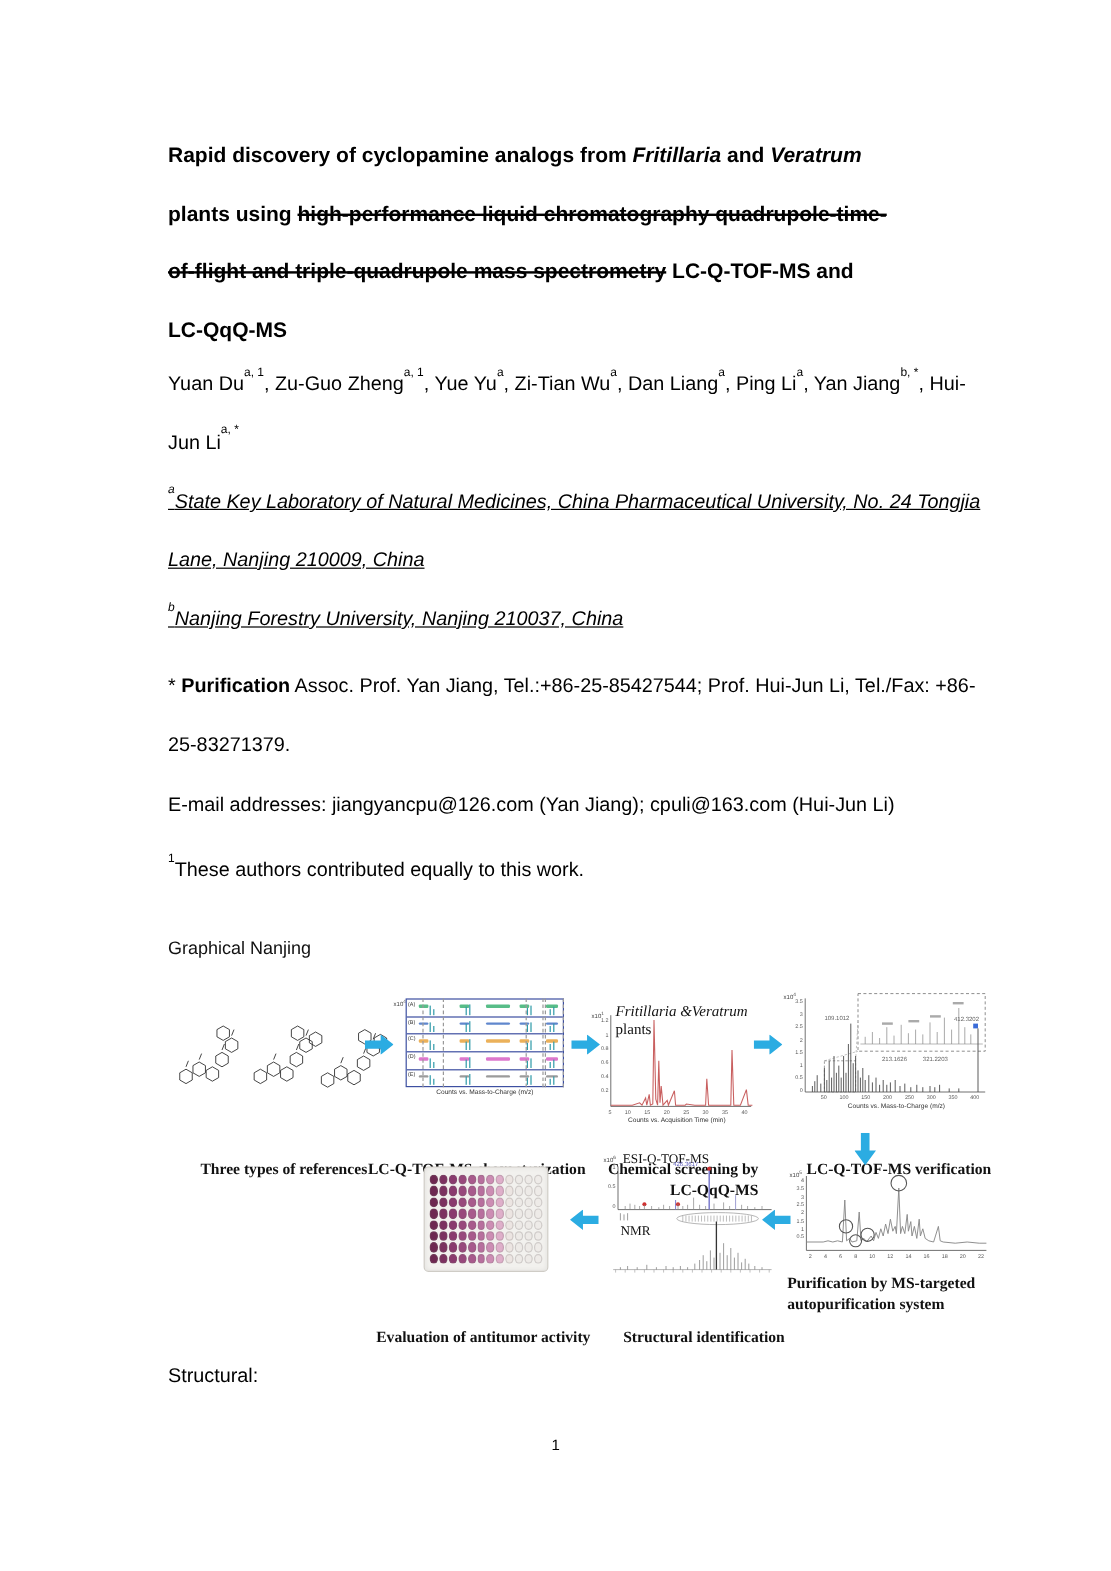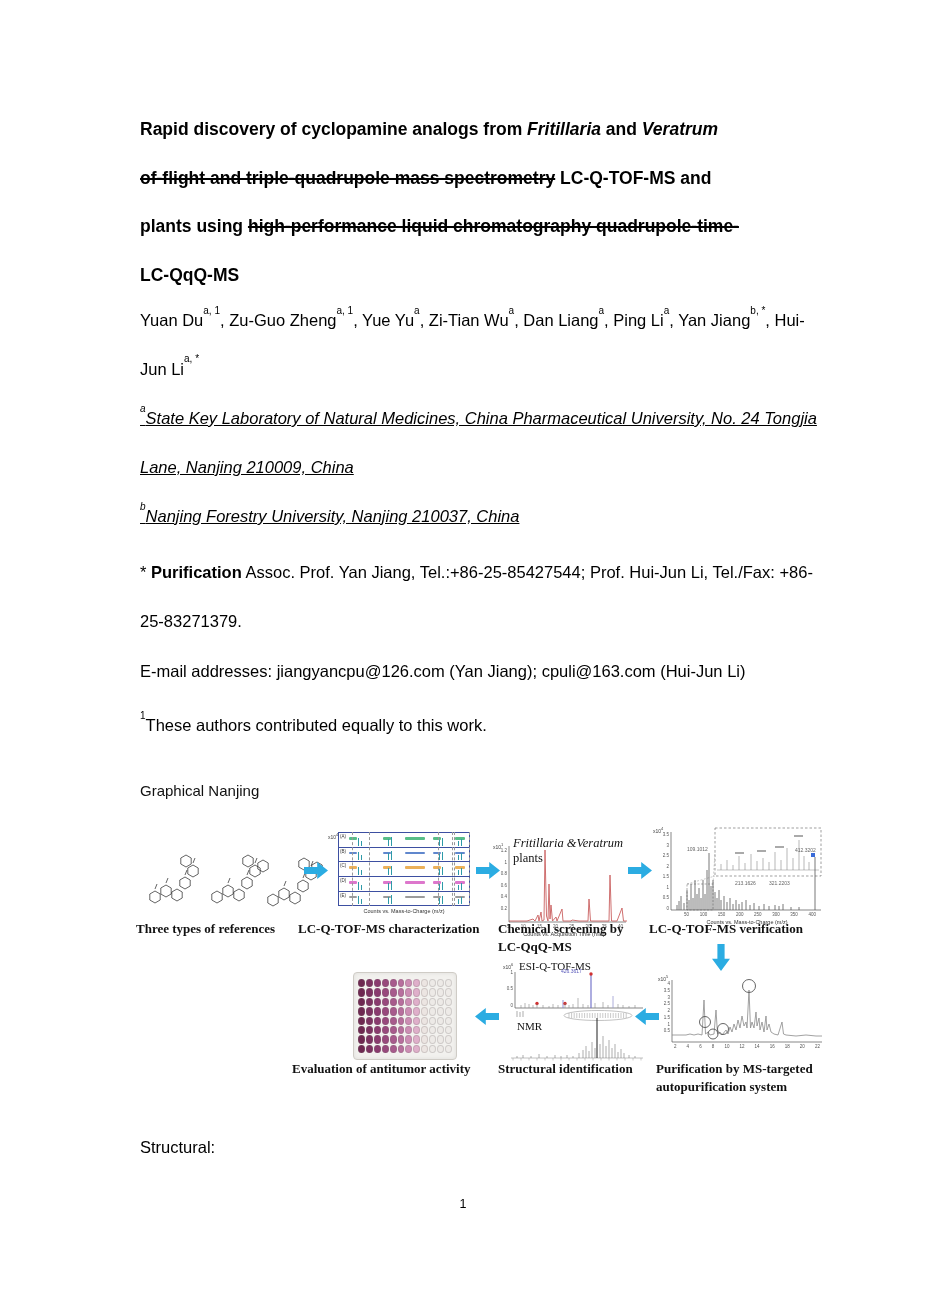--- a/index.html
+++ b/index.html
@@ -19,21 +19,21 @@
   .affil{font-style:italic;text-decoration:underline;}
   .affil sup.s{font-style:italic;}
   b.cb{font-weight:bold;}
   .ga-label{position:absolute;left:140px;top:781px;font-size:15px;line-height:20px;color:#111;}
   .highlights{position:absolute;left:140px;top:1136px;font-size:16.5px;line-height:22px;}
   .pageno{position:absolute;left:0;top:1197px;width:926px;text-align:center;font-size:12.5px;}
   
   .figure{position:absolute;left:140px;top:820px;width:686px;height:290px;}
   .fig-abs{position:absolute;}
   .cap{position:absolute;font-family:"Liberation Serif",serif;font-weight:bold;font-size:13px;line-height:17.5px;color:#111;}
-  .cap.center{text-align:left;}
+  .cap.center{text-align:right;margin-top:45px;}
   .arrow{position:absolute;background:#2bace2;}
   .arrow-right{clip-path:polygon(0 30%,55% 30%,55% 0,100% 50%,55% 100%,55% 70%,0 70%);}
   .arrow-left{clip-path:polygon(100% 30%,45% 30%,45% 0,0 50%,45% 100%,45% 70%,100% 70%);}
   .arrow-down{clip-path:polygon(30% 0,70% 0,70% 55%,100% 55%,50% 100%,0 55%,30% 55%);}
   .scale{position:absolute;font-size:5px;color:#444;}
   .scale sup{font-size:4px;}
   .yticks{position:absolute;display:flex;flex-direction:column;justify-content:space-between;align-items:flex-end;}
   .yticks span{font-size:4.5px;line-height:4.5px;color:#555;}
   .xticks{position:absolute;display:flex;justify-content:space-between;}
   .xticks span{font-size:4.5px;line-height:5px;color:#555;}
@@ -56,22 +56,22 @@
   .well{border-radius:50%;border:1px solid rgba(120,110,110,.25);}
 </style>
 </head>
 <body>
 
 <div class="page">
 
 
   <div class="para title" style="top:105px;">
     <div><span>Rapid discovery of cyclopamine analogs from </span><span class="ital">Fritillaria</span><span> and </span><span class="ital">Veratrum</span></div>
+    <div><span>plants using </span><span class="strike">high-performance liquid chromatography quadrupole-time-</span></div>
     <div><span class="strike">of-flight and triple-quadrupole mass spectrometry</span><span> LC-Q-TOF-MS and</span></div>
-    <div><span>plants using </span><span class="strike">high-performance liquid chromatography quadrupole-time-</span></div>
     <div><span>LC-QqQ-MS</span></div>
   </div>
 
   <div class="para" style="top:296px;" id="authors-line"><span>Yuan Du</span><sup class="s">a, 1</sup>, <span>Zu-Guo Zheng</span><sup class="s">a, 1</sup>, <span>Yue Yu</span><sup class="s">a</sup>, <span>Zi-Tian Wu</span><sup class="s">a</sup>, <span>Dan Liang</span><sup class="s">a</sup>, <span>Ping Li</span><sup class="s">a</sup>, <span>Yan Jiang</span><sup class="s">b, *</sup>, <span>Hui-Jun Li</span><sup class="s">a, *</sup></div>
 
   <div class="para affil" style="top:394px;"><sup class="s">a</sup><span>State Key Laboratory of Natural Medicines, China Pharmaceutical University, No. 24 Tongjia Lane, Nanjing 210009, China</span></div>
   <div class="para affil" style="top:492px;"><sup class="s">b</sup><span>Nanjing Forestry University, Nanjing 210037, China</span></div>
 
   <div class="para" style="top:548px;"><span>* </span><b class="cb">Purification</b><span> Assoc. Prof. Yan Jiang, Tel.:+86-25-85427544; Prof. Hui-Jun Li, Tel./Fax: +86-25-83271379.</span></div>
 

